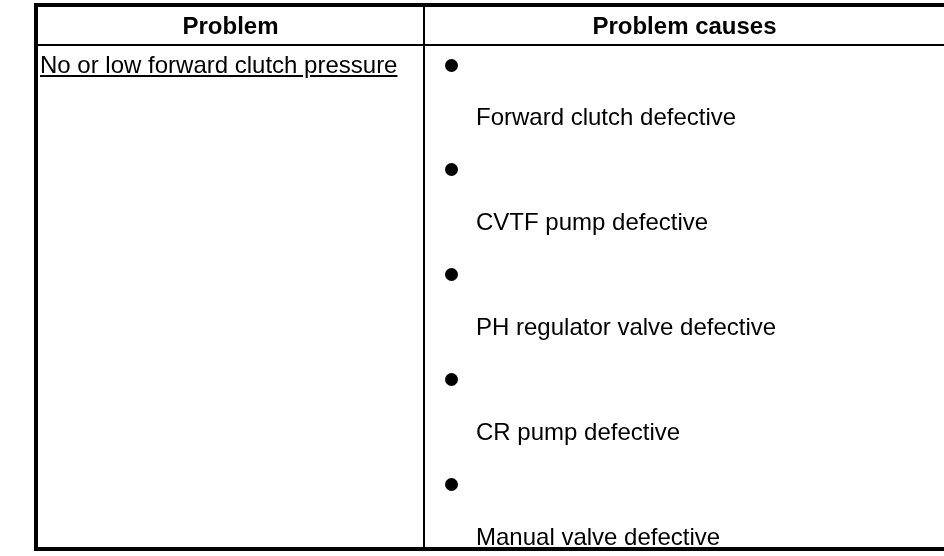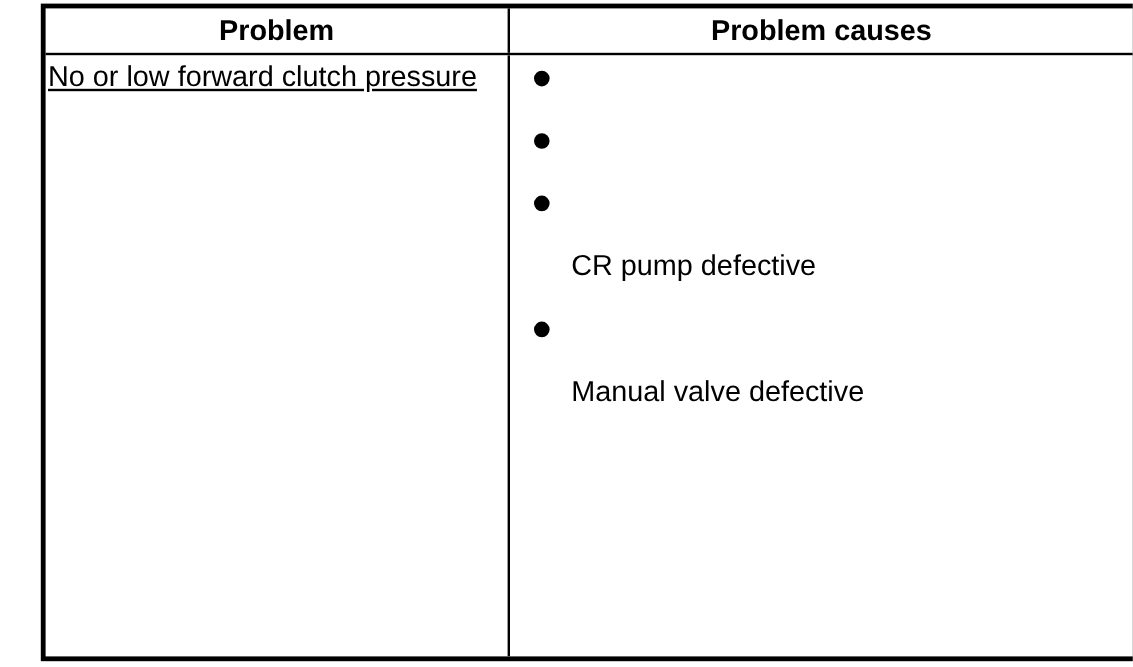--- a/index.html
+++ b/index.html
@@ -107,31 +107,39 @@
 
   <div class="body-row">
 
     <div class="problem-cell col-left">
       <div class="problem-text">No or low forward clutch pressure</div>
     </div>
 
     <div class="causes-cell col-right">
       <ul class="causes-list">
 
-
         <li>
           <div class="bullet-line">
             <span class="bullet"></span>
           </div>
+          <div class="text-line">Forward clutch defective</div>
         </li>
 
         <li>
           <div class="bullet-line">
             <span class="bullet"></span>
           </div>
+          <div class="text-line">CVTF pump defective</div>
+        </li>
+
+        <li>
+          <div class="bullet-line">
+            <span class="bullet"></span>
+          </div>
+          <div class="text-line">PH regulator valve defective</div>
         </li>
 
         <li>
           <div class="bullet-line">
             <span class="bullet"></span>
           </div>
           <div class="text-line">CR pump defective</div>
         </li>
 
         <li>

